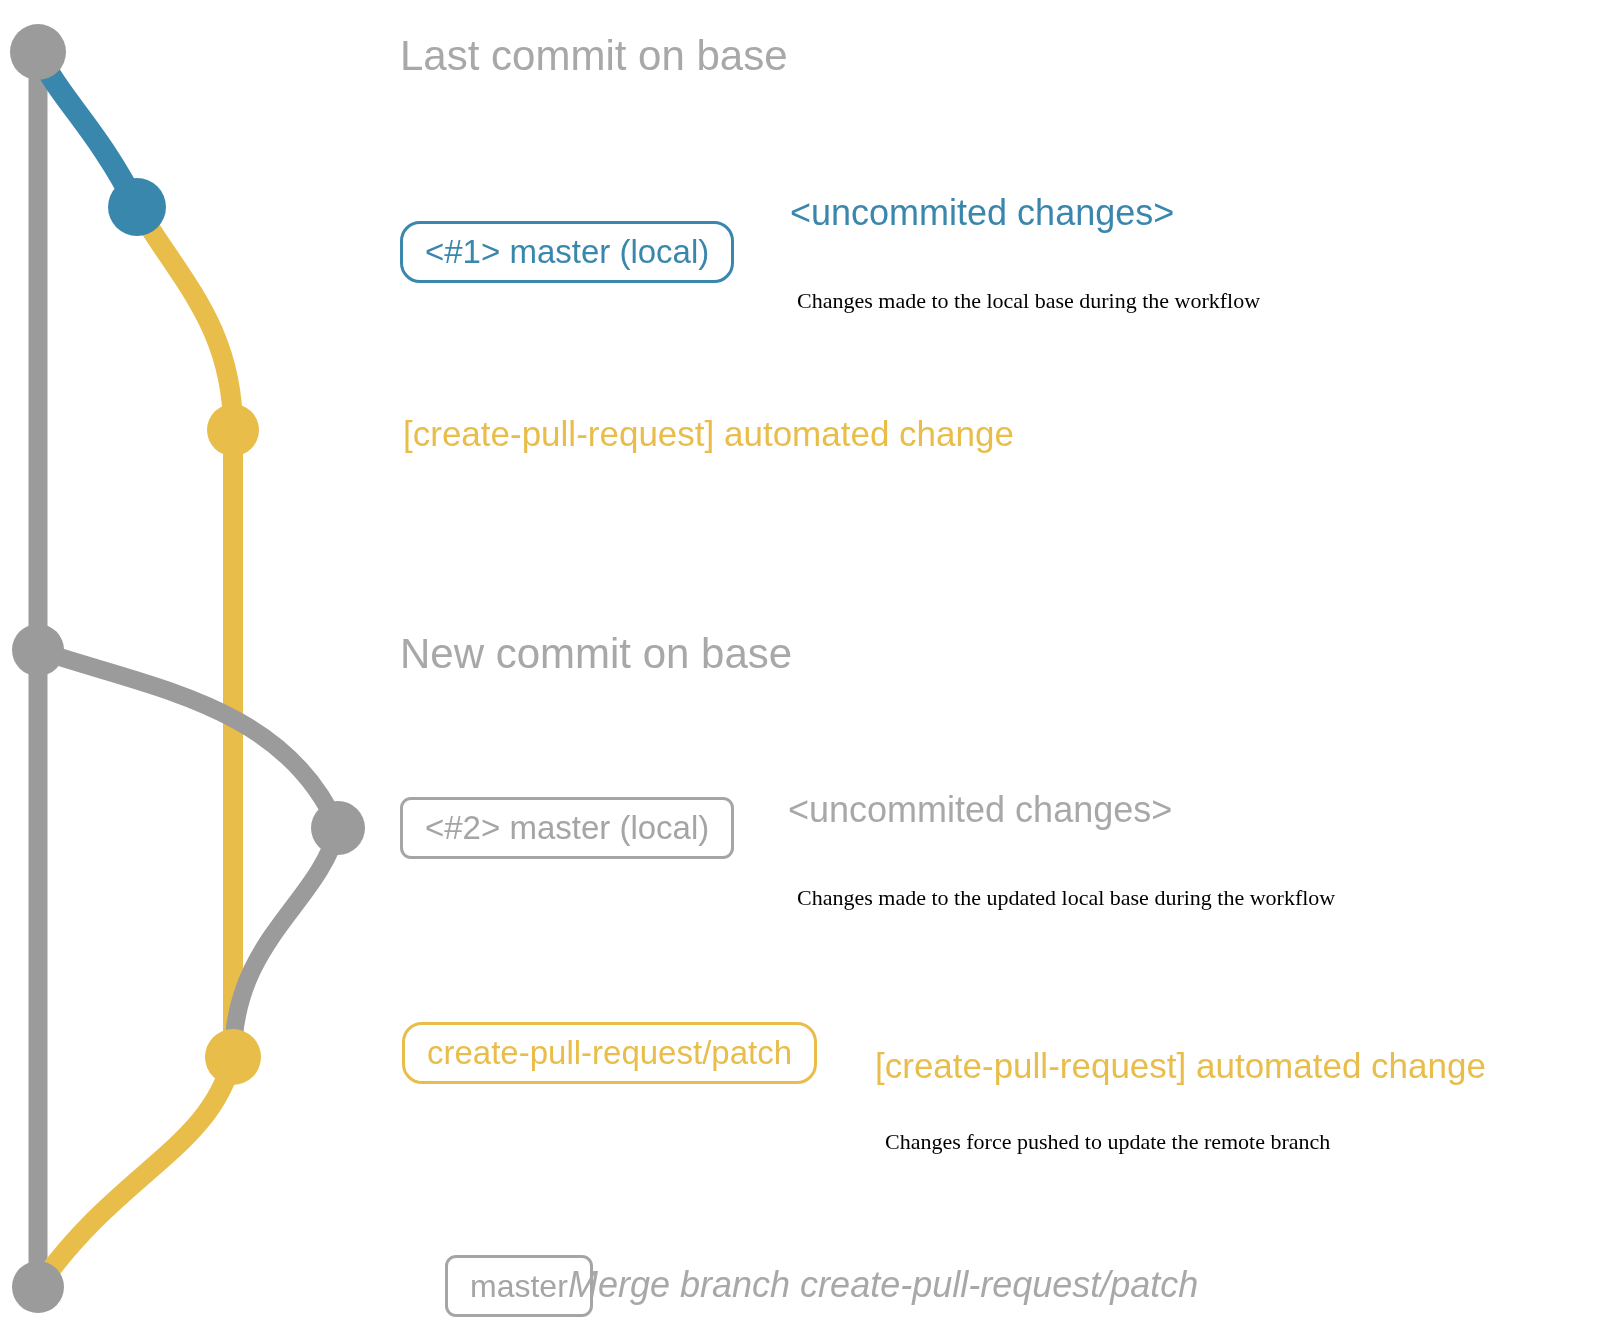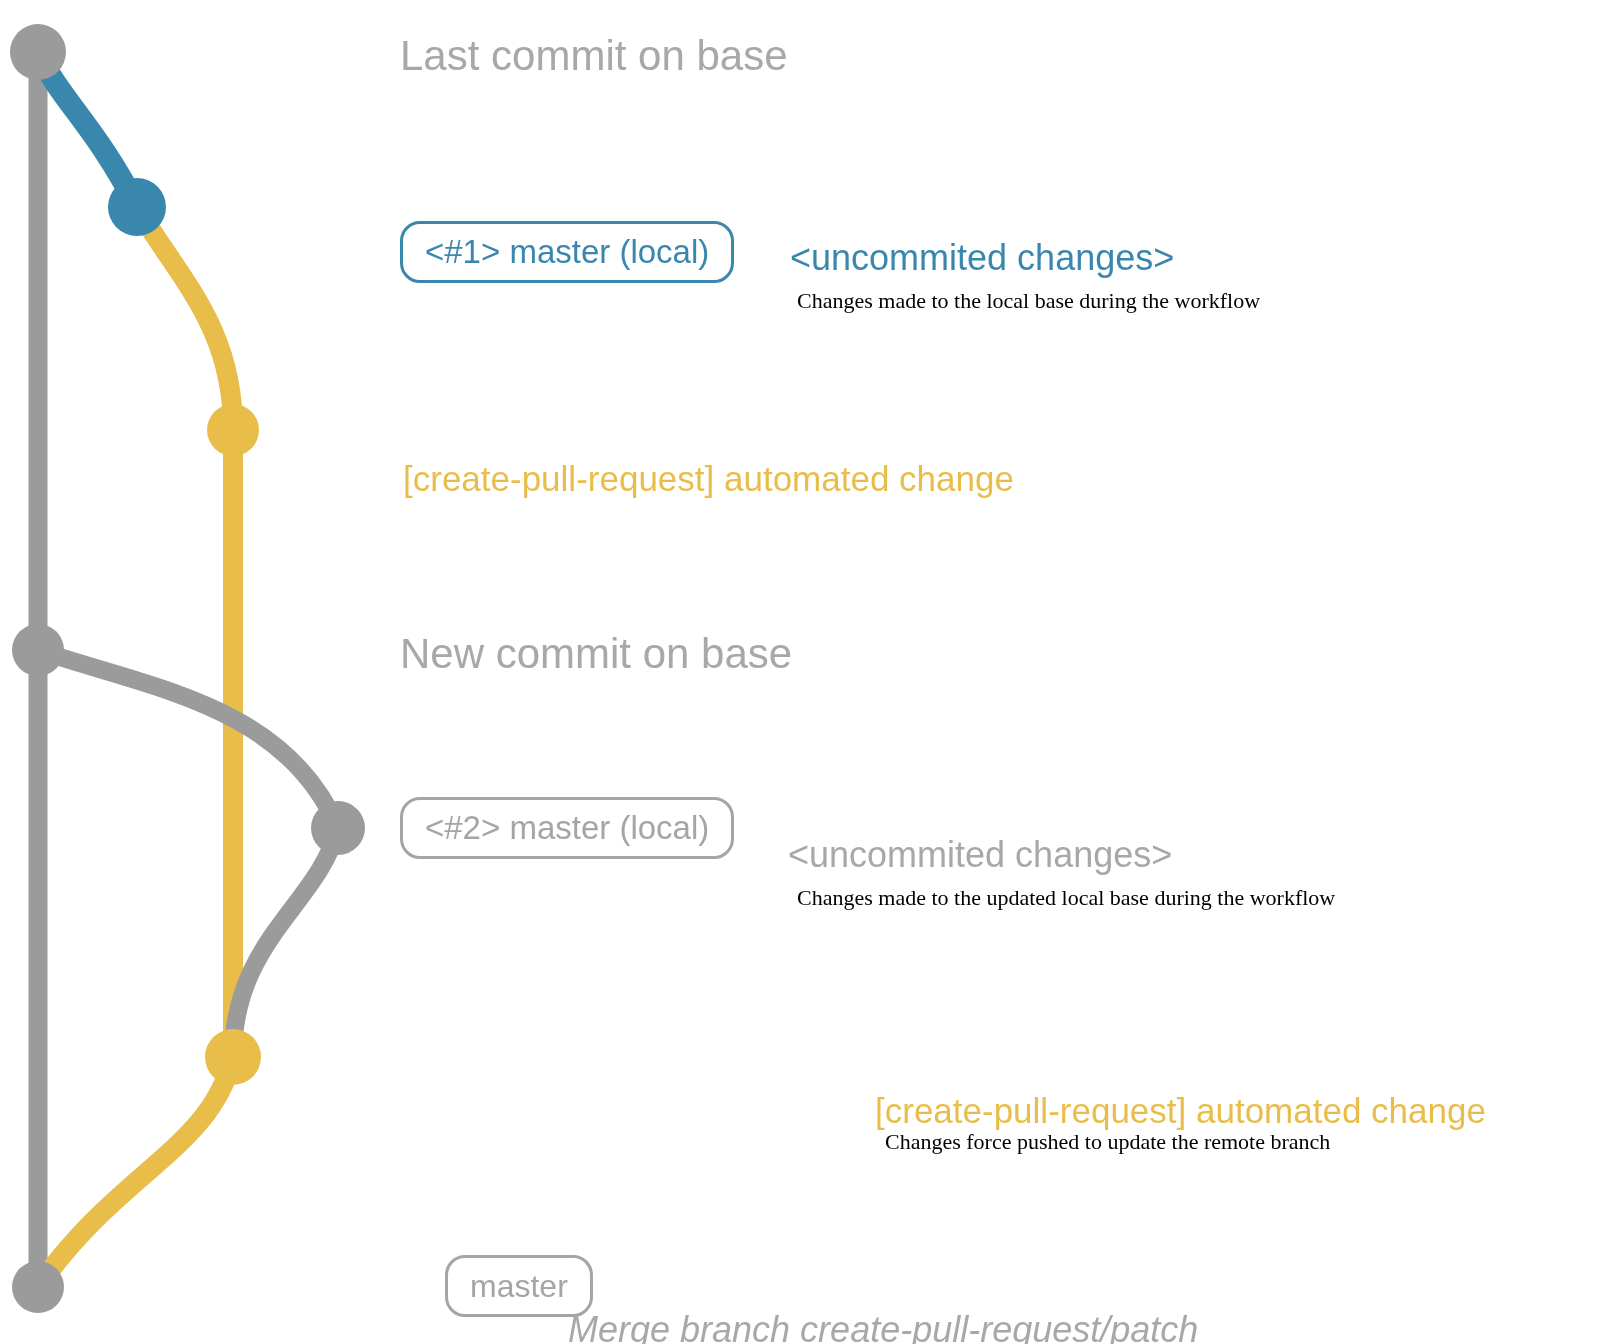--- a/index.html
+++ b/index.html
@@ -1,30 +1,30 @@
 <!DOCTYPE html>
 <html style="--c-blue: #3a87ad; --c-yellow: #e8bd4a; --c-gray: #9b9b9b; --c-textgray: #a8a8a8; --c-badgegray: #a5a5a5; --c-black: #000000;"><head>
 <meta charset="utf-8">
 <style>
   html,body{margin:0;padding:0;background:#ffffff;}
   #canvas{position:relative;width:1618px;height:1344px;background:#ffffff;overflow:hidden;
           font-family:"Liberation Sans",sans-serif;}
   #graph-svg{position:absolute;left:0;top:0;}
 
   .heading{position:absolute;font-size:42px;color:var(--c-textgray);white-space:nowrap;}
-  .note{position:absolute;font-size:36px;white-space:nowrap;margin-top:45px;}
+  .note{position:absolute;font-size:36px;white-space:nowrap;}
   .note.blue{color:var(--c-blue);}
   .note.yellow{color:var(--c-yellow);}
   .note.gray{color:var(--c-textgray);}
   .desc{position:absolute;font-family:"Liberation Serif",serif;font-size:22px;color:var(--c-black);white-space:nowrap;margin-top:45px;}
   .badge{position:absolute;display:inline-block;border:3px solid;border-radius:20px;
          padding:8px 22px;font-size:33px;line-height:40px;white-space:nowrap;background:#fff;}
   .badge.blue{border-color:var(--c-blue);color:var(--c-blue);}
   .badge.yellow{border-color:var(--c-yellow);color:var(--c-yellow);}
-  .badge.gray{border-color:var(--c-badgegray);color:var(--c-badgegray);}
+  .badge.gray{border-color:var(--c-badgegray);color:var(--c-badgegray);border-radius:11px;}
 
   .line-gray{stroke:var(--c-gray);fill:none;}
   .line-blue{stroke:var(--c-blue);fill:none;}
   .line-yellow{stroke:var(--c-yellow);fill:none;}
   .node-gray{fill:var(--c-gray);}
   .node-blue{fill:var(--c-blue);}
   .node-yellow{fill:var(--c-yellow);}
 </style>
 </head>
 <body>
@@ -57,19 +57,20 @@
   <div class="desc" style="left:797px;top:243px;">Changes made to the local base during the workflow</div>
 
   <div class="note yellow" style="left:403px;top:414px;font-size:35px;">[create-pull-request] automated change</div>
 
   <div class="heading" style="left:400px;top:630px;">New commit on base</div>
 
   <div class="badge gray" style="left:400px;top:797px;">&lt;#2&gt; master (local)</div>
   <div class="note gray" style="left:788px;top:789px;">&lt;uncommited changes&gt;</div>
   <div class="desc" style="left:797px;top:840px;">Changes made to the updated local base during the workflow</div>
 
+  <div class="badge yellow" style="left:402px;top:1022px;">create-pull-request/patch</div>
   <div class="note yellow" style="left:875px;top:1046px;font-size:35px;">[create-pull-request] automated change</div>
   <div class="desc" style="left:885px;top:1084px;">Changes force pushed to update the remote branch</div>
 
   <div class="badge gray" style="left:402px;top:1255px;font-size:32px;margin-left:43px;">master</div>
   <div class="note gray" style="left:568px;top:1264px;font-style:italic;">Merge branch create-pull-request/patch</div>
 
 </div>
 
 </body></html>

